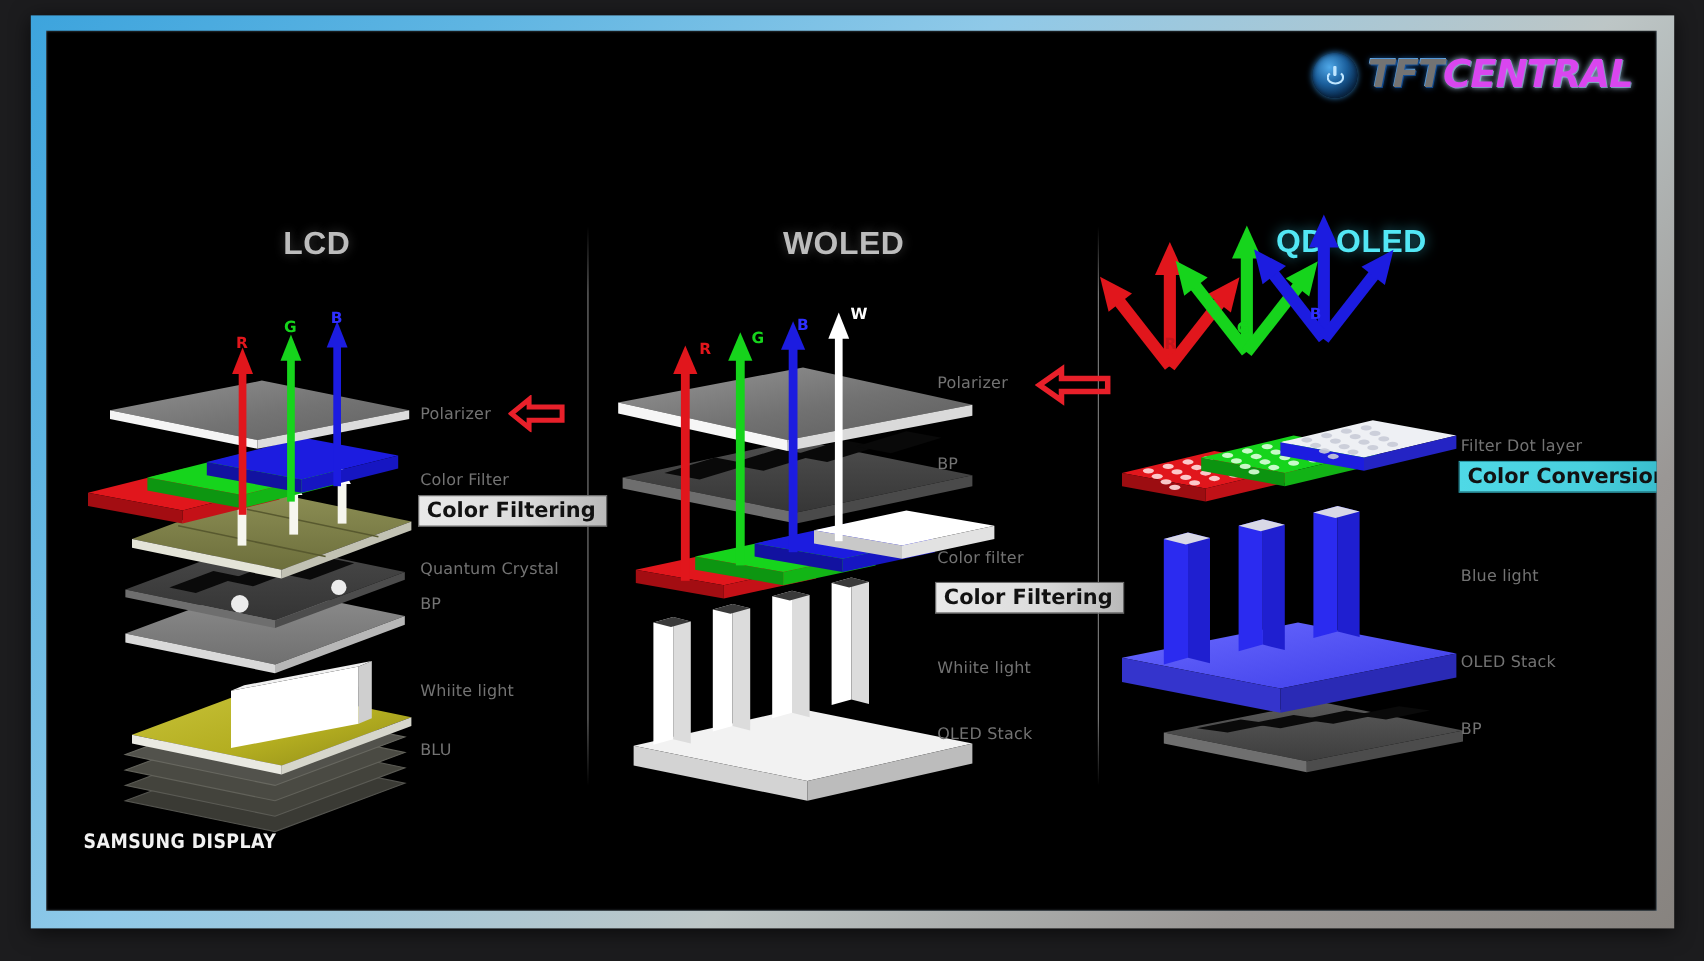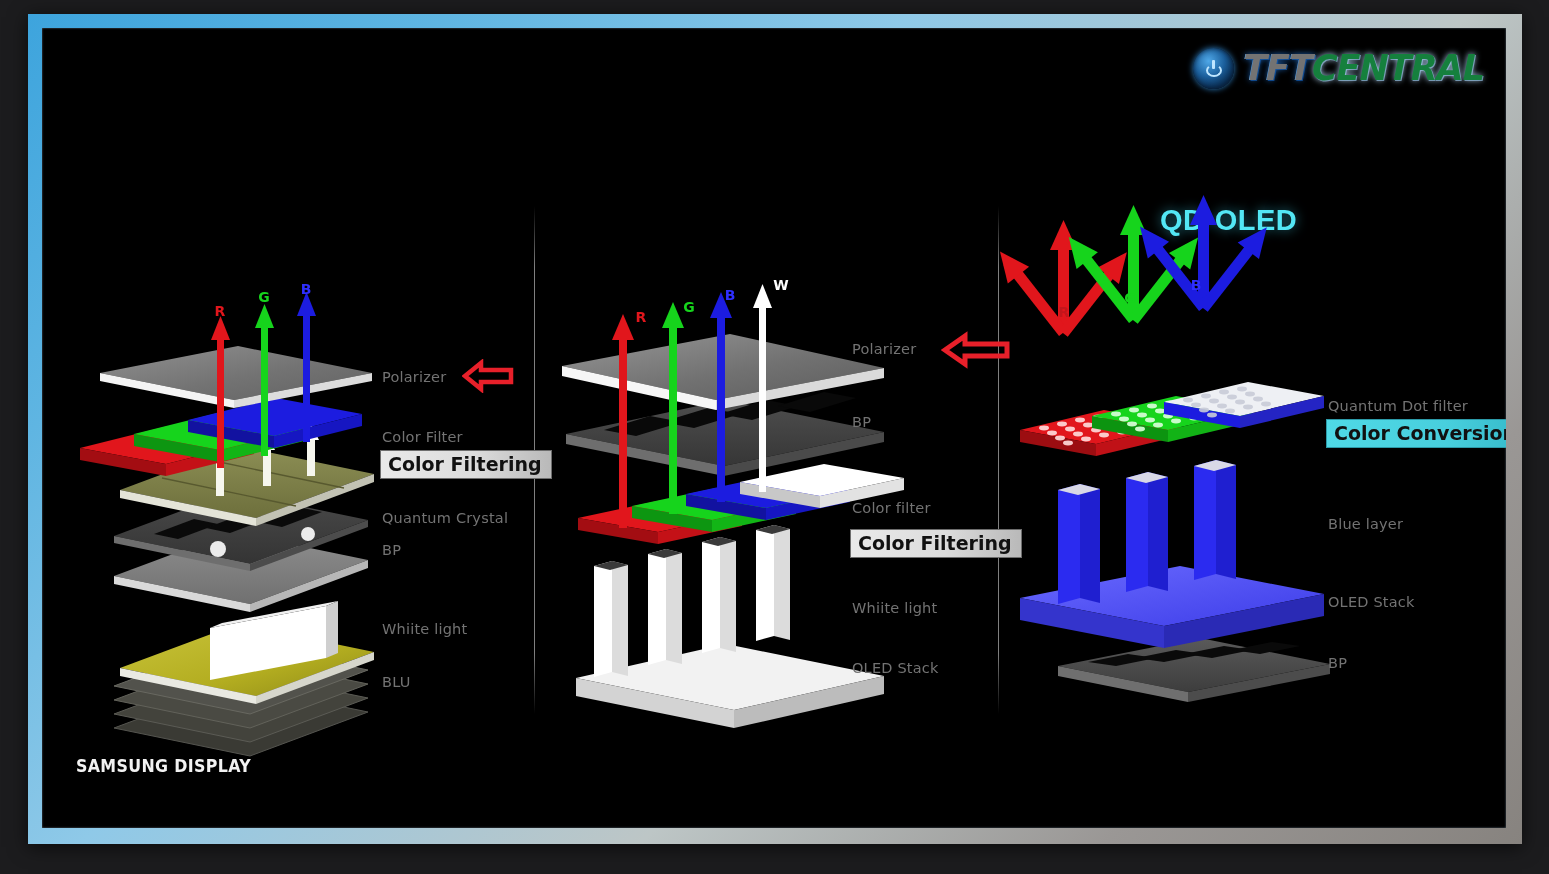--- a/index.html
+++ b/index.html
@@ -50,21 +50,21 @@
   #logo .wordmark {
     font-family:"DejaVu Sans", sans-serif;
     font-weight:bold; font-style:italic; font-size:35px;
     line-height:1; letter-spacing:-1px;
   }
   #logo .tft {
     color:#737373;
     text-shadow:0 0 6px #1b5fae, 1px 1px 0 #0c3f7d, -0.5px -0.5px 0 #7fc1f5;
   }
   #logo .central {
-    color:#15803d;
+    color:#d946ef;
     text-shadow:0 0 6px #a8cbe8, 1px 1px 0 #5d7f99;
     text-align:center;
   }
 
   
   .col { position:absolute; top:0; height:100%; }
   #col-lcd   { left:0px;   width:492px; }
   #col-woled { left:494px; width:462px; }
   #col-qd    { left:958px; width:536px; }
 
@@ -126,20 +126,21 @@
       <div class="orb">
           <div class="pwr"></div>
         </div>
       <div class="wordmark"><span class="tft">TFT</span><span class="central">CENTRAL</span></div>
     </div>
 
     <div class="divider" id="div1"></div>
     <div class="divider" id="div2"></div>
 
     <div class="col" id="col-lcd">
+      <div class="sec-title grey" style="top:178px;">LCD</div>
 
       <svg width="492" height="830" style="position:absolute;left:0;top:0;">
         <defs>
           <linearGradient id="polGrad" x1="0" y1="0" x2="1" y2="1">
             <stop offset="0%" stop-color="#9e9e9e"></stop>
               <stop offset="55%" stop-color="#7d7d7d"></stop>
               <stop offset="100%" stop-color="#6a6a6a"></stop>
           </linearGradient>
           <linearGradient id="lcGrad" x1="0" y1="0" x2="0" y2="1">
             <stop offset="0%" stop-color="#8d8f55"></stop>
@@ -240,20 +241,21 @@
       <div class="lbl" style="left:340px; top:646px;">BLU</div>
 
       <div class="redarrow" style="left:420px; top:331px;">
         <svg width="52" height="34" viewBox="0 0 52 34">
           <polygon points="3,17 19,4 19,11 49,11 49,23 19,23 19,30" fill="none" stroke="#e8202a" stroke-width="4.5" stroke-linejoin="miter"></polygon>
         </svg>
       </div>
     </div>
 
     <div class="col" id="col-woled">
+      <div class="sec-title grey" style="top:178px;">WOLED</div>
 
       <svg width="462" height="830" style="position:absolute;left:0;top:0;">
         <defs>
           <linearGradient id="wPolGrad" x1="0" y1="0" x2="1" y2="1">
             <stop offset="0%" stop-color="#a8a8a8"></stop>
               <stop offset="55%" stop-color="#7e7e7e"></stop>
               <stop offset="100%" stop-color="#666"></stop>
           </linearGradient>
           <linearGradient id="wBpGrad" x1="0" y1="0" x2="0" y2="1">
             <stop offset="0%" stop-color="#4e4e4e"></stop>
@@ -493,23 +495,23 @@
               <rect x="198" y="190" width="11" height="90"></rect>
               <polygon points="190,207 203.5,177 217,207"></polygon>
             </g>
         </g>
 
         <text x="64" y="289" fill="#c4151b" font-family="DejaVu Sans" font-size="14" font-weight="bold" text-anchor="middle">R</text>
         <text x="130" y="275" fill="#16d41c" font-family="DejaVu Sans" font-size="14" font-weight="bold" text-anchor="middle">G</text>
         <text x="196" y="262" fill="#2f2fff" font-family="DejaVu Sans" font-size="14" font-weight="bold" text-anchor="middle">B</text>
       </svg>
 
-      <div class="lbl" style="left:328px; top:370px;">Quantum Dot filter</div>
+      <div class="lbl" style="left:328px; top:370px;">Filter Dot layer</div>
       <div class="badge cyan" style="left:326px; top:391px; width:200px;">Color Conversion</div>
-      <div class="lbl" style="left:328px; top:488px;">Blue layer</div>
+      <div class="lbl" style="left:328px; top:488px;">Blue light</div>
       <div class="lbl" style="left:328px; top:566px;">OLED Stack</div>
       <div class="lbl" style="left:328px; top:627px;">BP</div>
     </div>
 
     <div id="samsung">SAMSUNG DISPLAY</div>
 
   </div>
 </div>
 
 </body></html>

